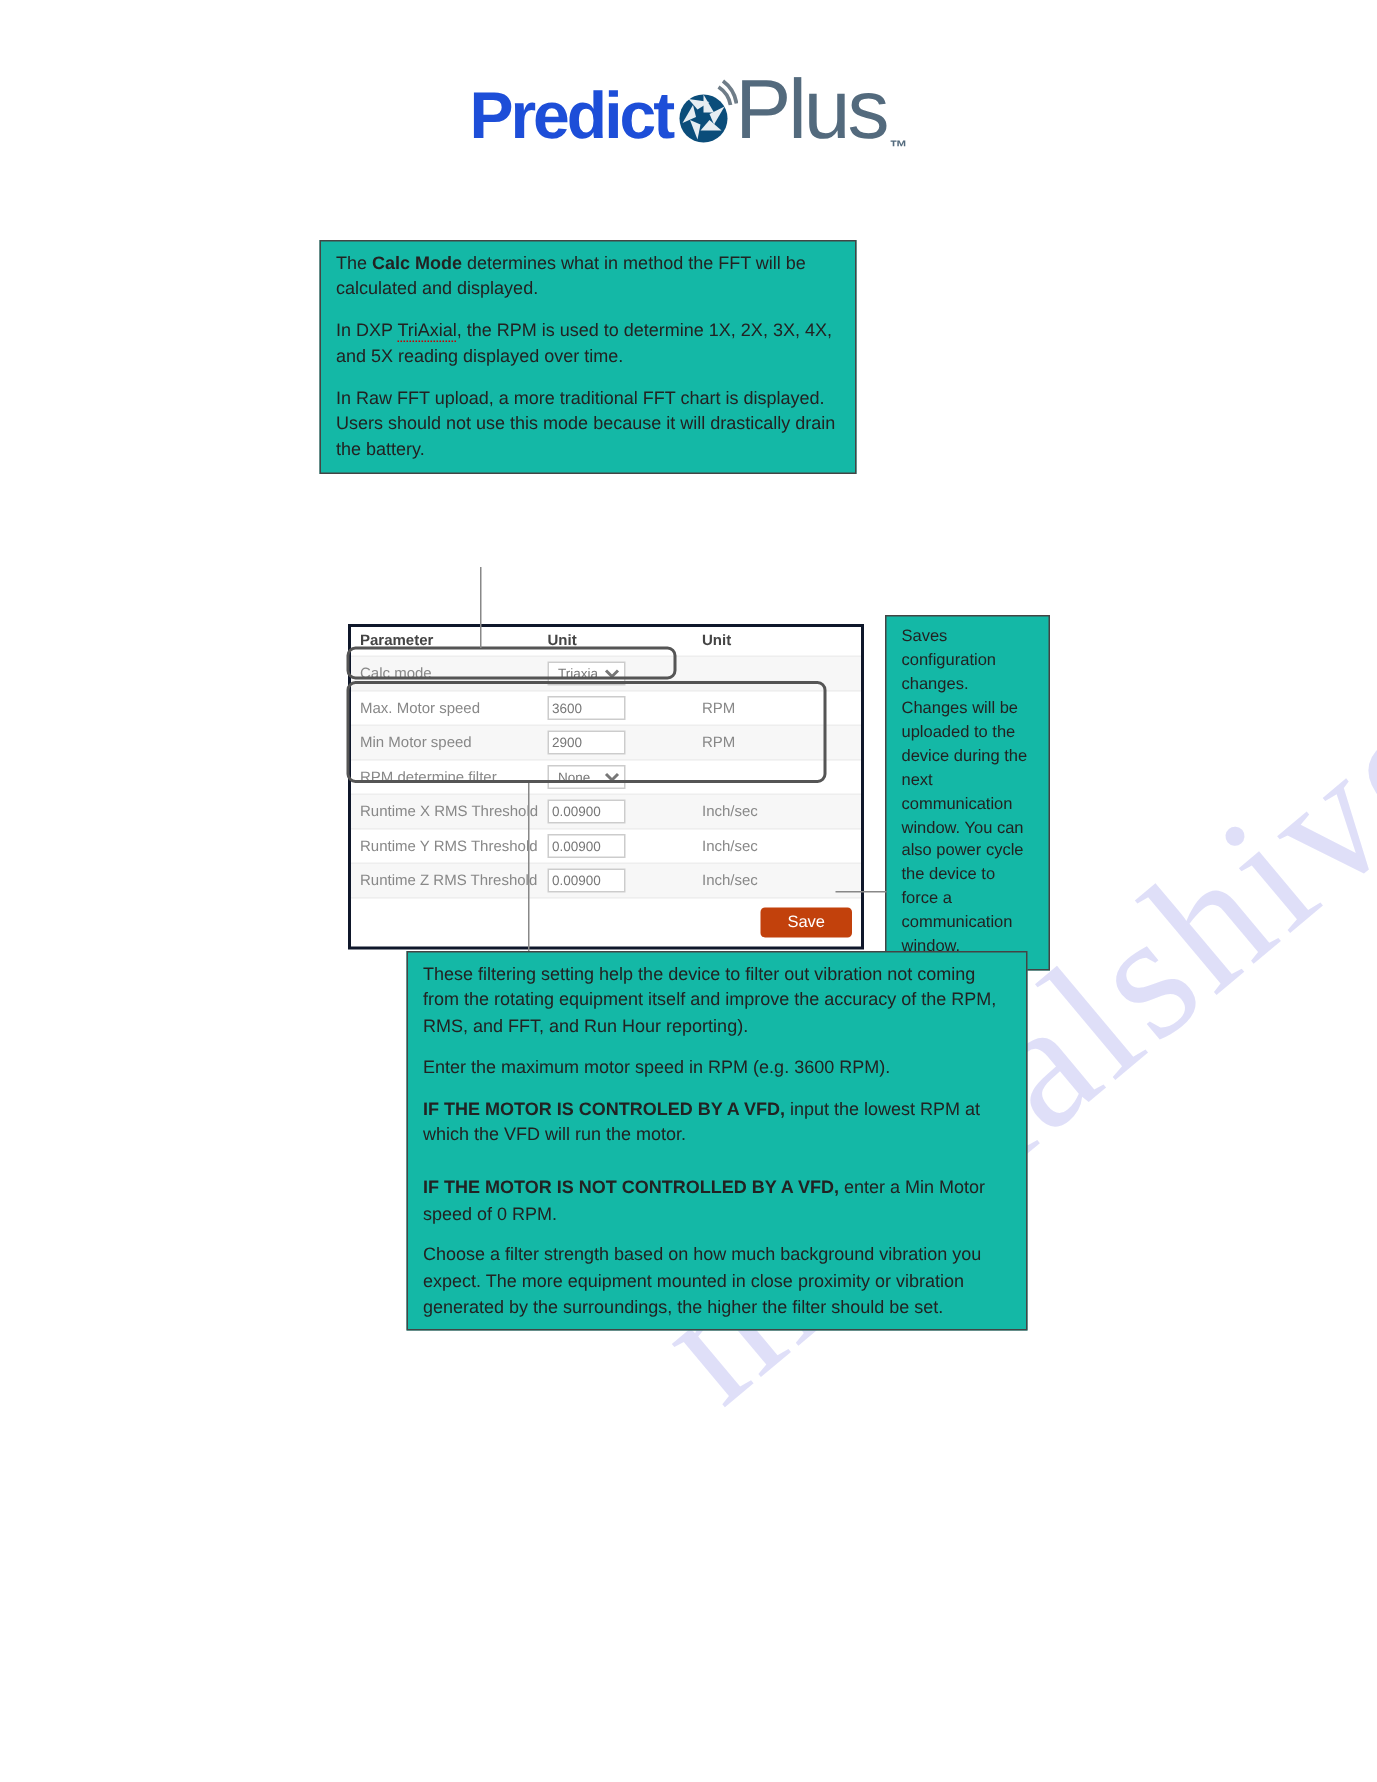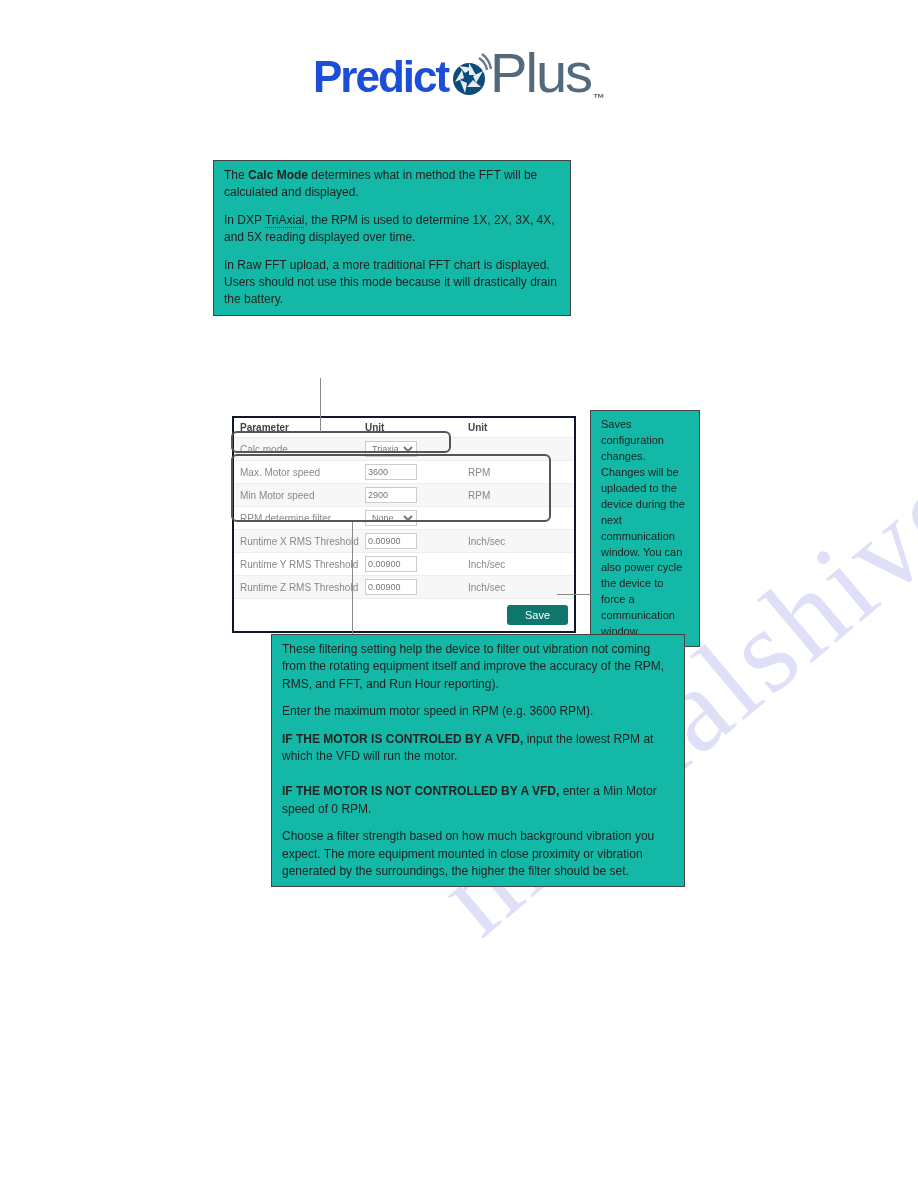--- a/index.html
+++ b/index.html
@@ -144,21 +144,21 @@
     color: #777;
     padding: 1px 2px;
     width: 52px;
     height: 16px;
   }
   .save-row {
     padding: 6px 6px 6px 6px;
     text-align: right;
   }
   .save-btn {
-    background: #0f766e;
+    background: #c2410c;
     color: #fff;
     border: none;
     border-radius: 3px;
     padding: 4px 18px;
     font-size: 11px;
     cursor: pointer;
   }
 
   
   .hl {

